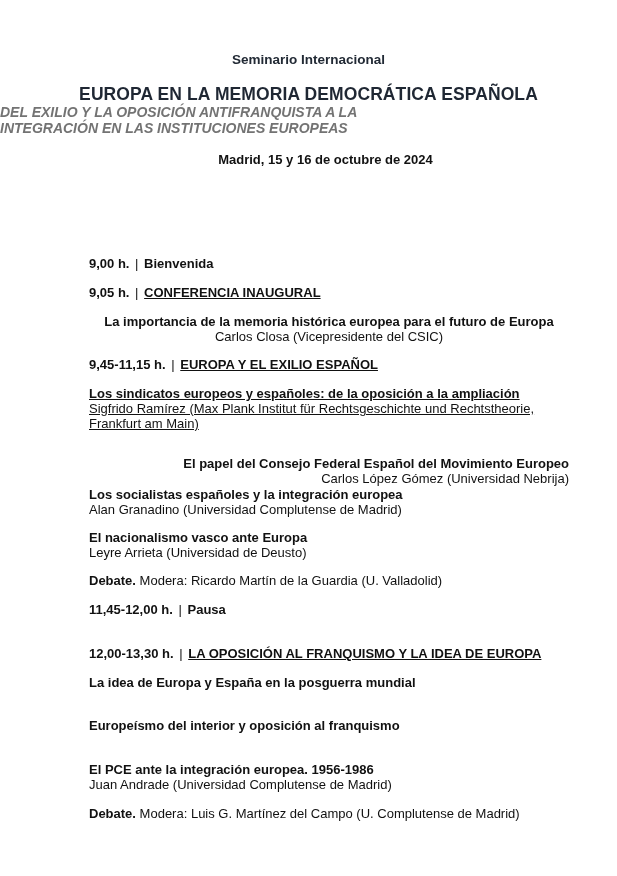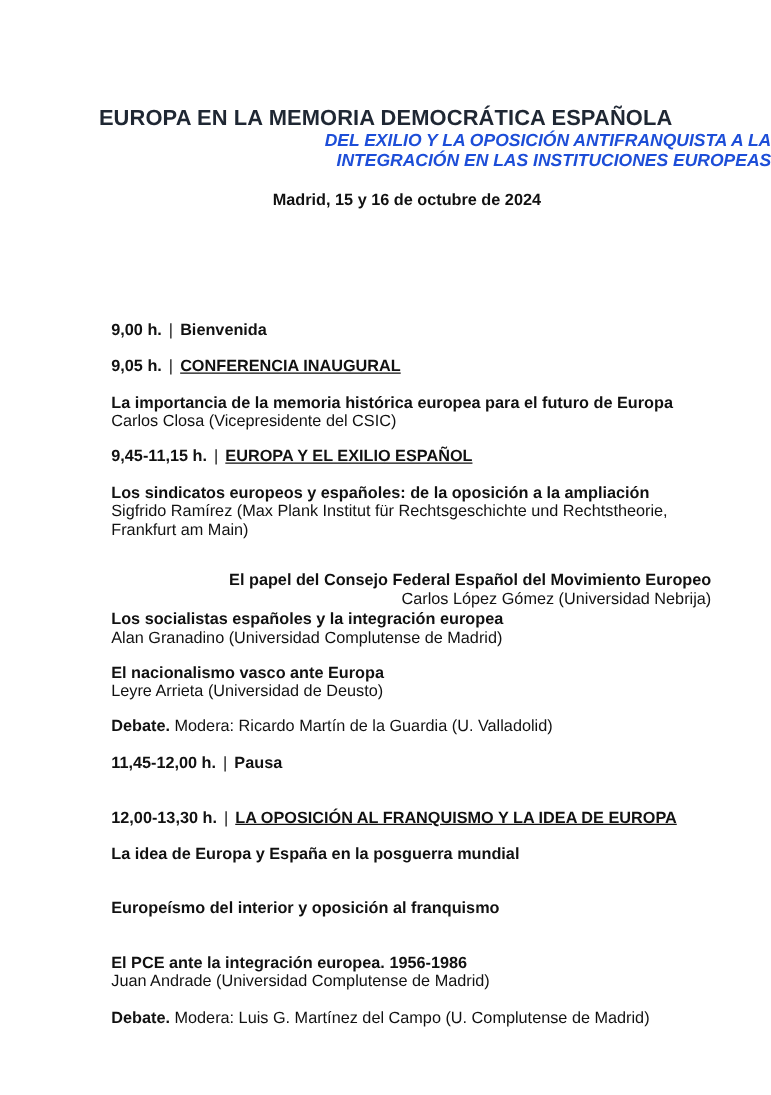--- a/index.html
+++ b/index.html
@@ -11,22 +11,22 @@
   .subtitle-top {
     position: absolute; left: 0; width: 617px; top: 52px;
     font-size: 13.5px; font-weight: bold; color: #222a35; text-align: center;
   }
   .main-title {
     position: absolute; left: 0; width: 617px; top: 84px;
     font-size: 17.5px; font-weight: bold; color: #1f2733; text-align: center; letter-spacing: 0.1px;
   }
   .italic-sub {
     position: absolute; left: 0; width: 617px; top: 104px;
-    font-size: 14px; font-weight: bold; font-style: italic; color: #1d4ed8;
-    text-align: right; line-height: 16px;
+    font-size: 14px; font-weight: bold; font-style: italic; color: #737373;
+    text-align: left; line-height: 16px;
   }
   .date-line {
     position: absolute; left: 0; width: 617px; top: 152px;
     font-size: 13px; font-weight: bold; text-align: center; padding-left: 17px;
   }
   .day-block {
     position: absolute; left: 0; width: 617px; top: 197px;
     font-size: 13px; font-weight: bold; text-align: center; line-height: 16px;
   }
   .sep { font-weight: normal; margin: 0 2px; }
@@ -35,50 +35,51 @@
   .slot .u { text-decoration: underline; }
   .talk-title { font-weight: bold; }
   .talk-speaker { font-weight: normal; }
   .debate b { font-weight: bold; }
 </style>
 </head>
 <body>
 
 <div class="page">
 
+  <div class="subtitle-top">Seminario Internacional</div>
   <div class="main-title">EUROPA EN LA MEMORIA DEMOCRÁTICA ESPAÑOLA</div>
   <div class="italic-sub">
     <div>DEL EXILIO Y LA OPOSICIÓN ANTIFRANQUISTA A LA</div>
     <div>INTEGRACIÓN EN LAS INSTITUCIONES EUROPEAS</div>
   </div>
   <div class="date-line">Madrid, 15 y 16 de octubre de 2024</div>
 
 
   <div class="prog slot" style="top:256px;">
     <span>9,00 h.</span>
     <span class="sep">|</span>
     <span>Bienvenida</span>
   </div>
 
   <div class="prog slot" style="top:285px;">
     <span>9,05 h.</span>
     <span class="sep">|</span>
     <span class="u">CONFERENCIA INAUGURAL</span>
   </div>
-  <div class="prog" style="top:314px;">
+  <div class="prog" style="top:314px;text-align:center;">
     <div class="talk-title">La importancia de la memoria histórica europea para el futuro de Europa</div>
     <div class="talk-speaker">Carlos Closa (Vicepresidente del CSIC)</div>
   </div>
 
   <div class="prog slot" style="top:357px;">
     <span>9,45-11,15 h.</span>
     <span class="sep">|</span>
     <span class="u">EUROPA Y EL EXILIO ESPAÑOL</span>
   </div>
-  <div class="prog" style="top:386px; width:470px;">
+  <div class="prog" style="top:386px; width:470px;text-decoration:underline;">
     <div class="talk-title">Los sindicatos europeos y españoles: de la oposición a la ampliación</div>
     <div class="talk-speaker">Sigfrido Ramírez (Max Plank Institut für Rechtsgeschichte und Rechtstheorie, Frankfurt am Main)</div>
   </div>
   <div class="prog" style="top:456px;text-align:right;">
     <div class="talk-title">El papel del Consejo Federal Español del Movimiento Europeo</div>
     <div class="talk-speaker">Carlos López Gómez (Universidad Nebrija)</div>
   </div>
   <div class="prog" style="top:487px;">
     <div class="talk-title">Los socialistas españoles y la integración europea</div>
     <div class="talk-speaker">Alan Granadino (Universidad Complutense de Madrid)</div>

